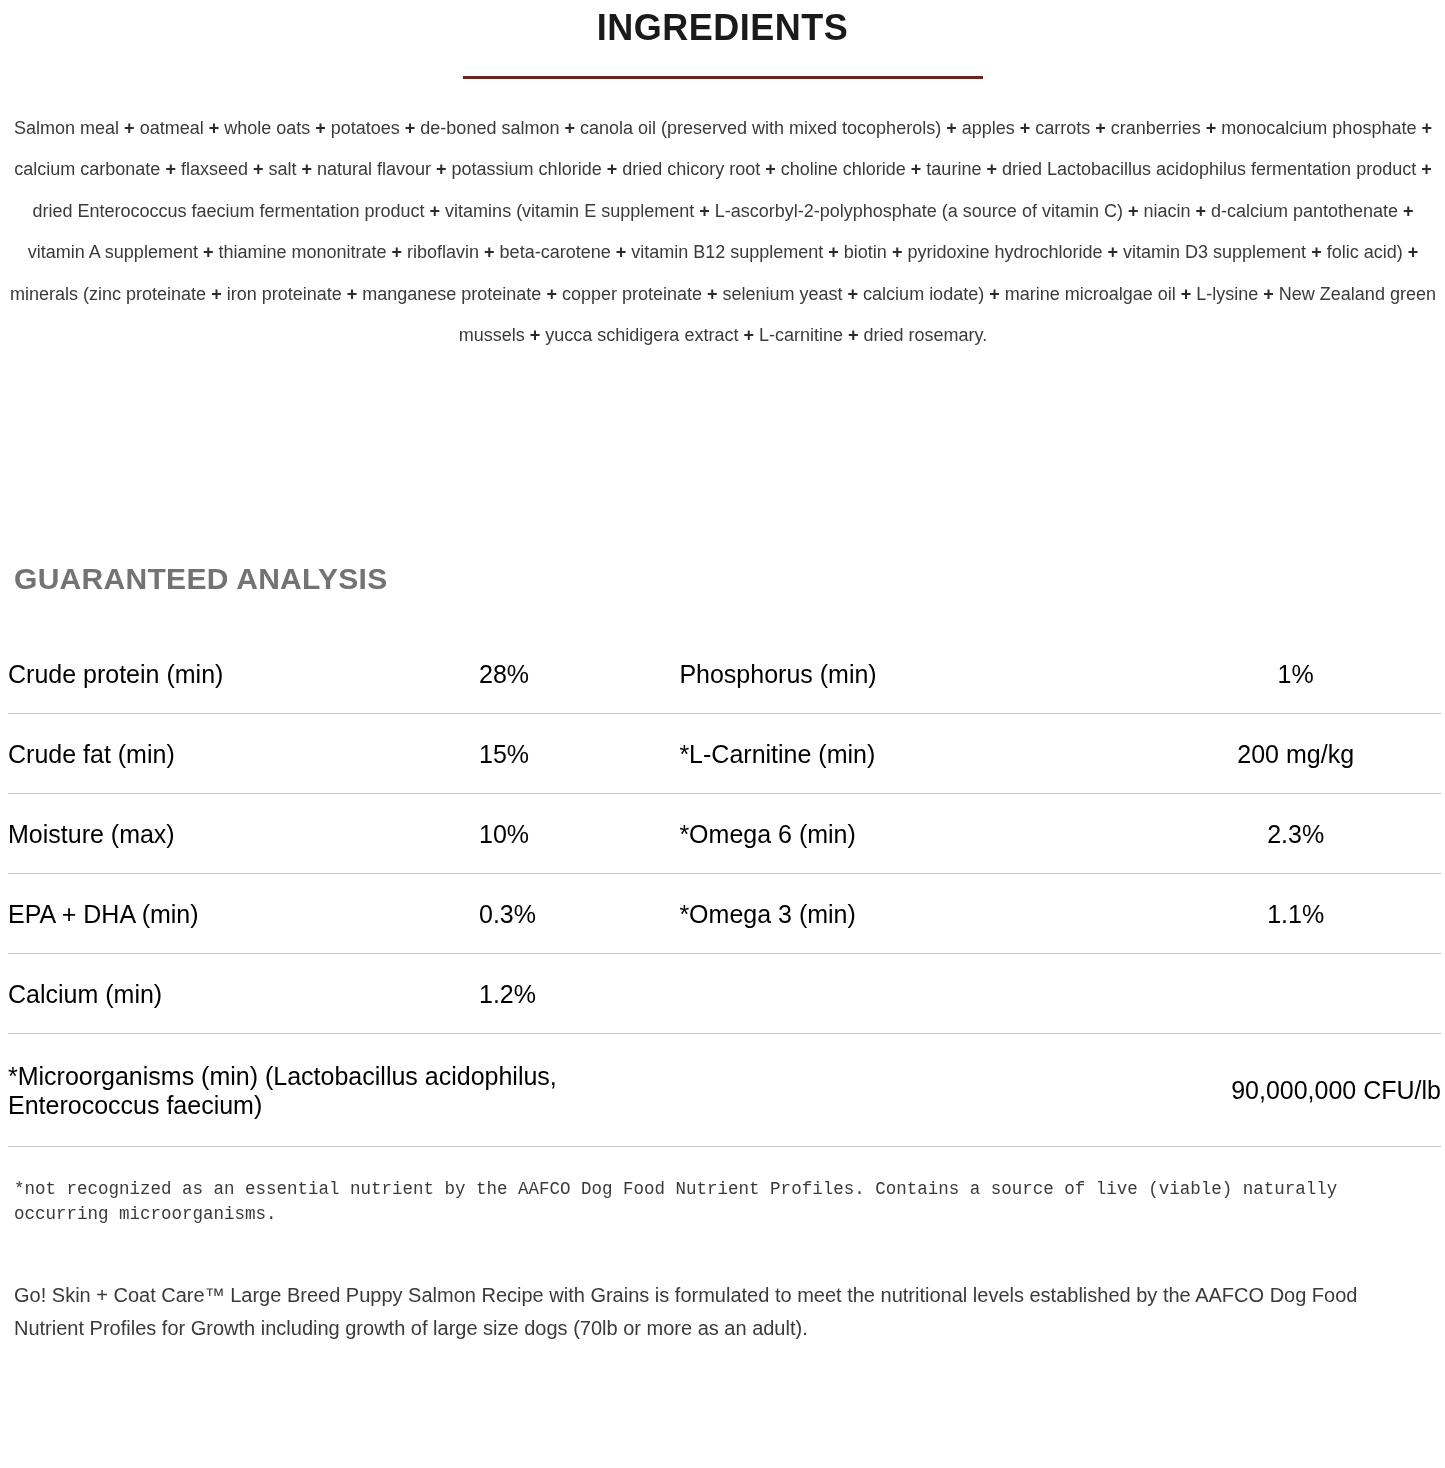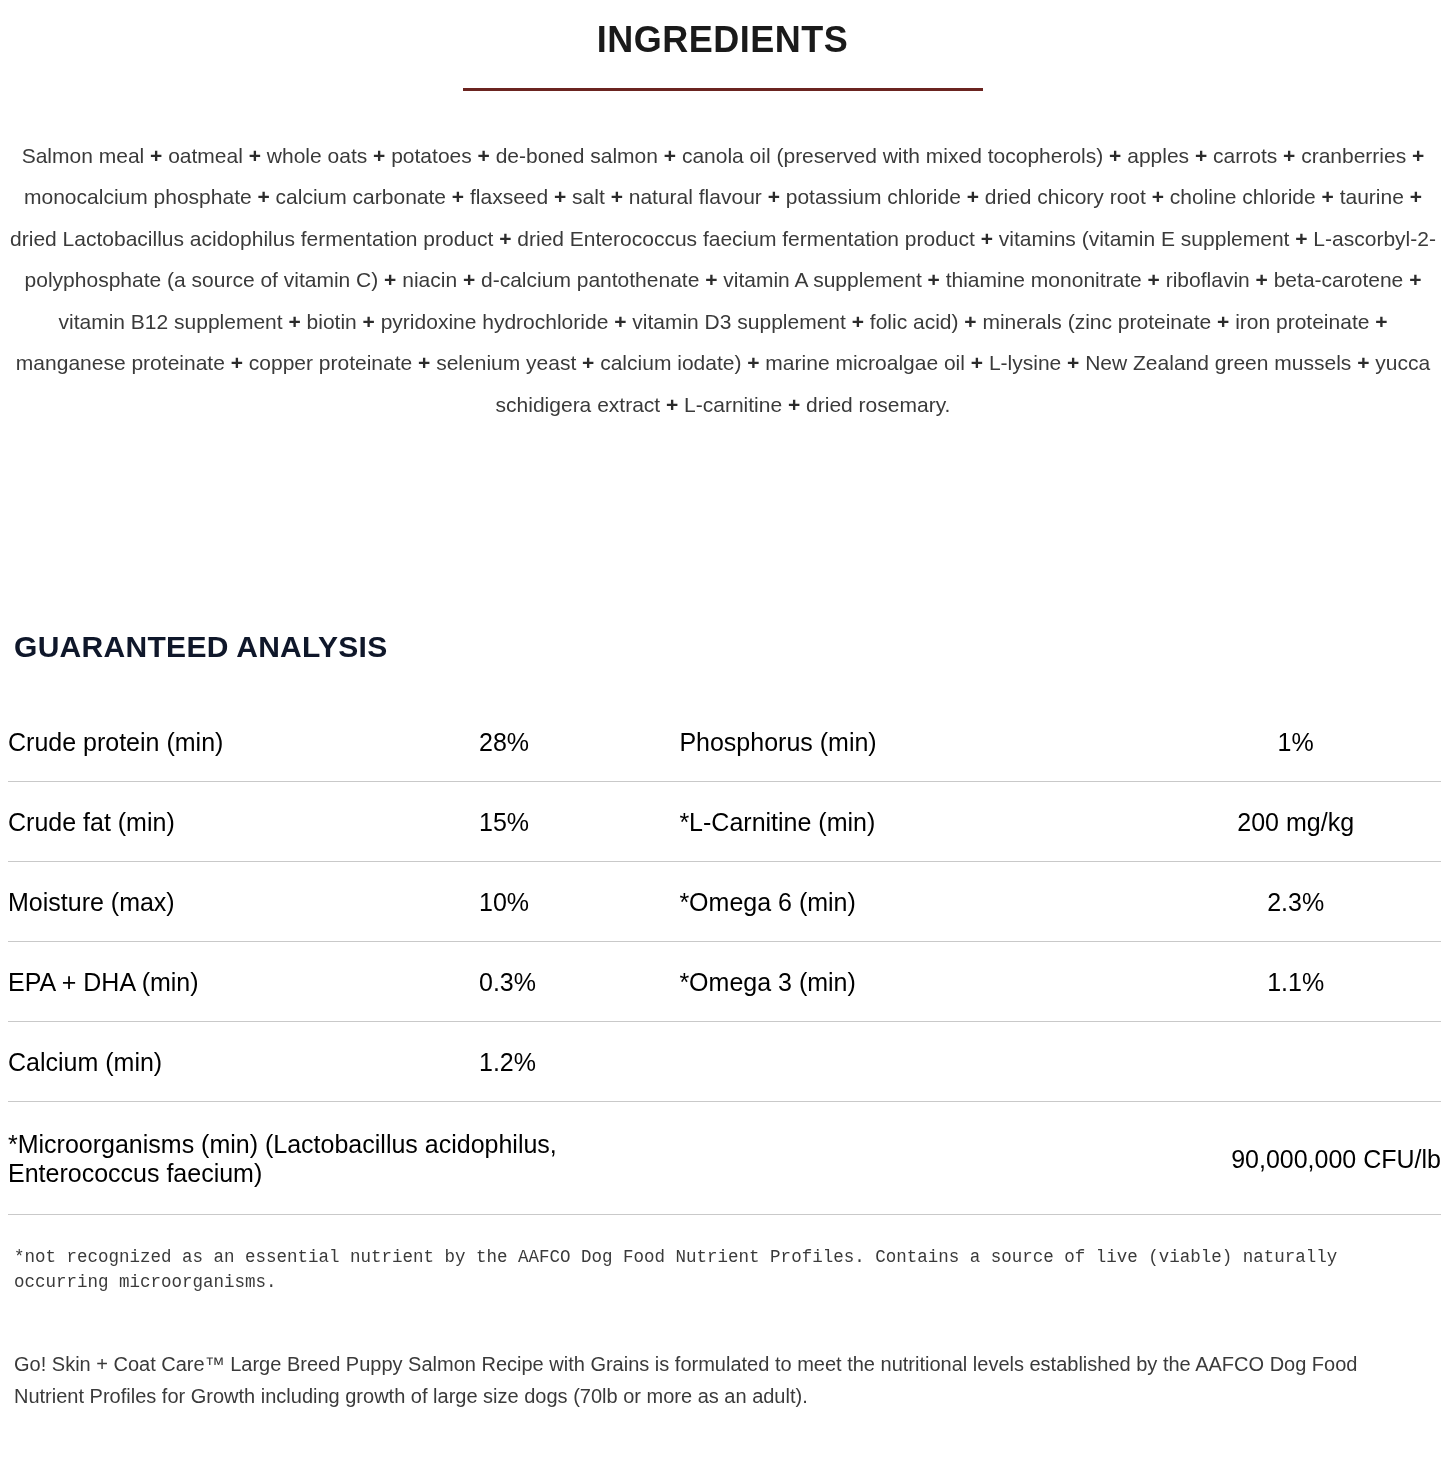--- a/index.html
+++ b/index.html
@@ -20,50 +20,50 @@
     padding: 0 8px;
   }
 
   
   .ing-title {
     text-align: center;
     font-size: 36px;
     font-weight: bold;
     letter-spacing: 0.5px;
     color: #1a1a1a;
-    margin: 16px;
+    margin: 4px;
     padding-top: 4px;
     line-height: 1.1;
   }
   .ing-rule {
     width: 520px;
     height: 3px;
     background: #6b2420;
     margin: 28px auto 0 auto;
   }
   .ing-body {
-    margin: 44px auto 0 auto;
+    margin: 29px auto 0 auto;
     width: 1430px;
     text-align: center;
-    font-size: 21px;
+    font-size: 18px;
     line-height: 41.5px;
     color: #3a3a3a;
     font-weight: 400;
   }
   .ing-body b {
     font-weight: 700;
     color: #2b2b2b;
   }
 
   
   .ga-title {
     font-size: 30px;
     font-weight: bold;
     letter-spacing: 0.3px;
-    color: #0f172a;
+    color: #737373;
     margin: 0;
     padding: 205px 0 0 6px;
   }
   table.ga {
     width: 1433px;
     border-collapse: collapse;
     margin-top: 38px;
     font-size: 25px;
     color: #000000;
   }

